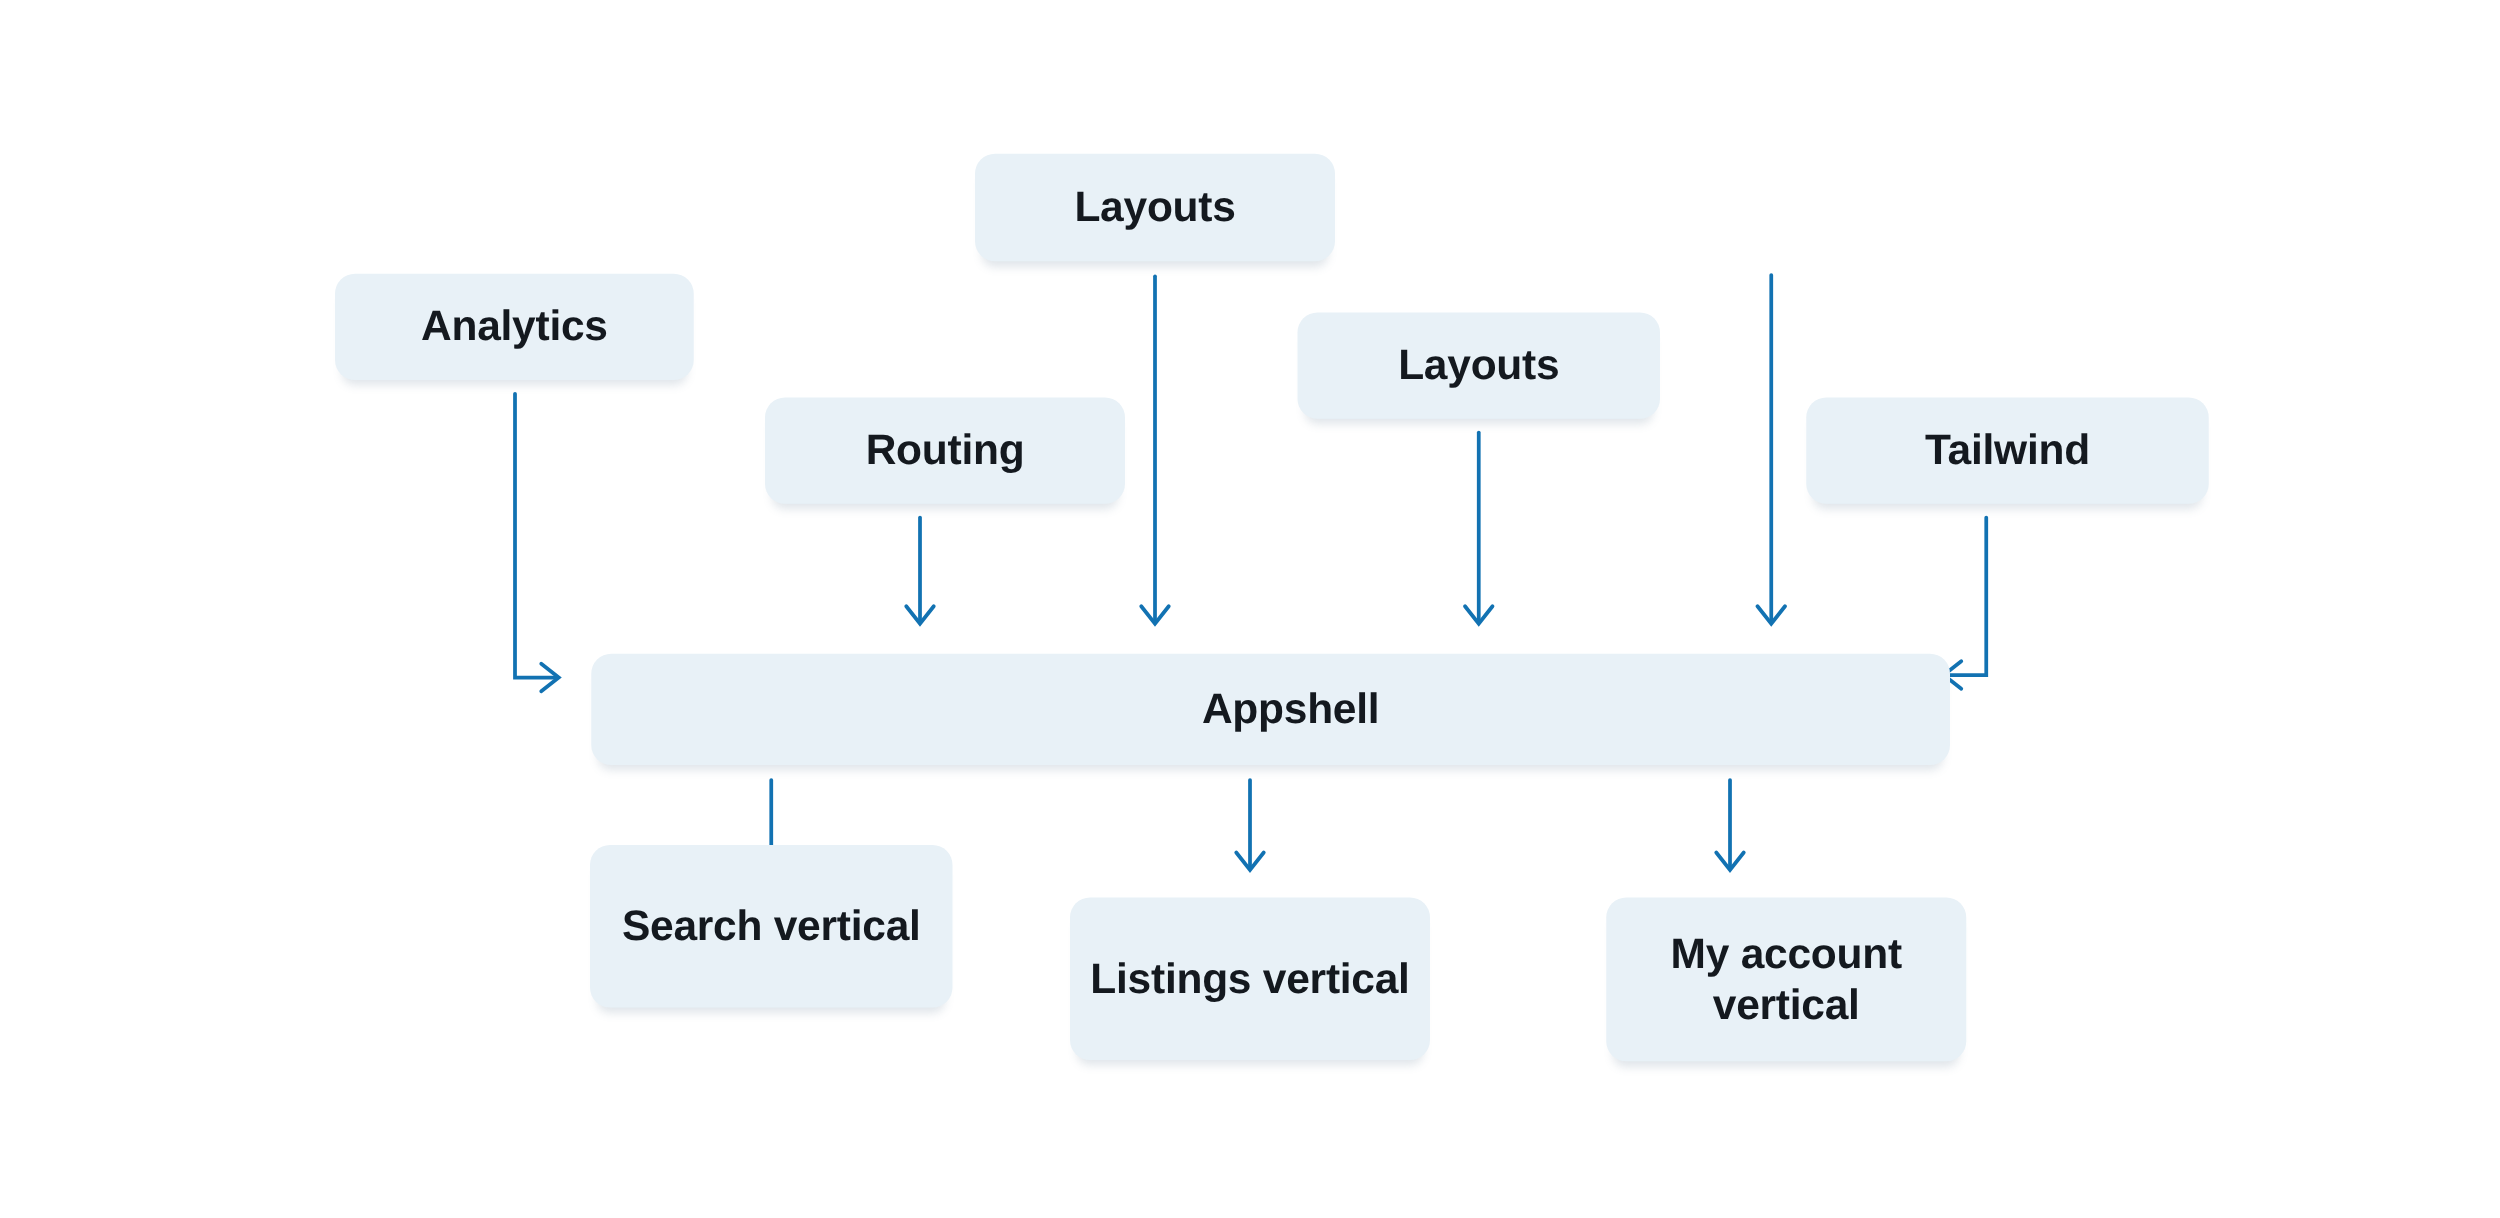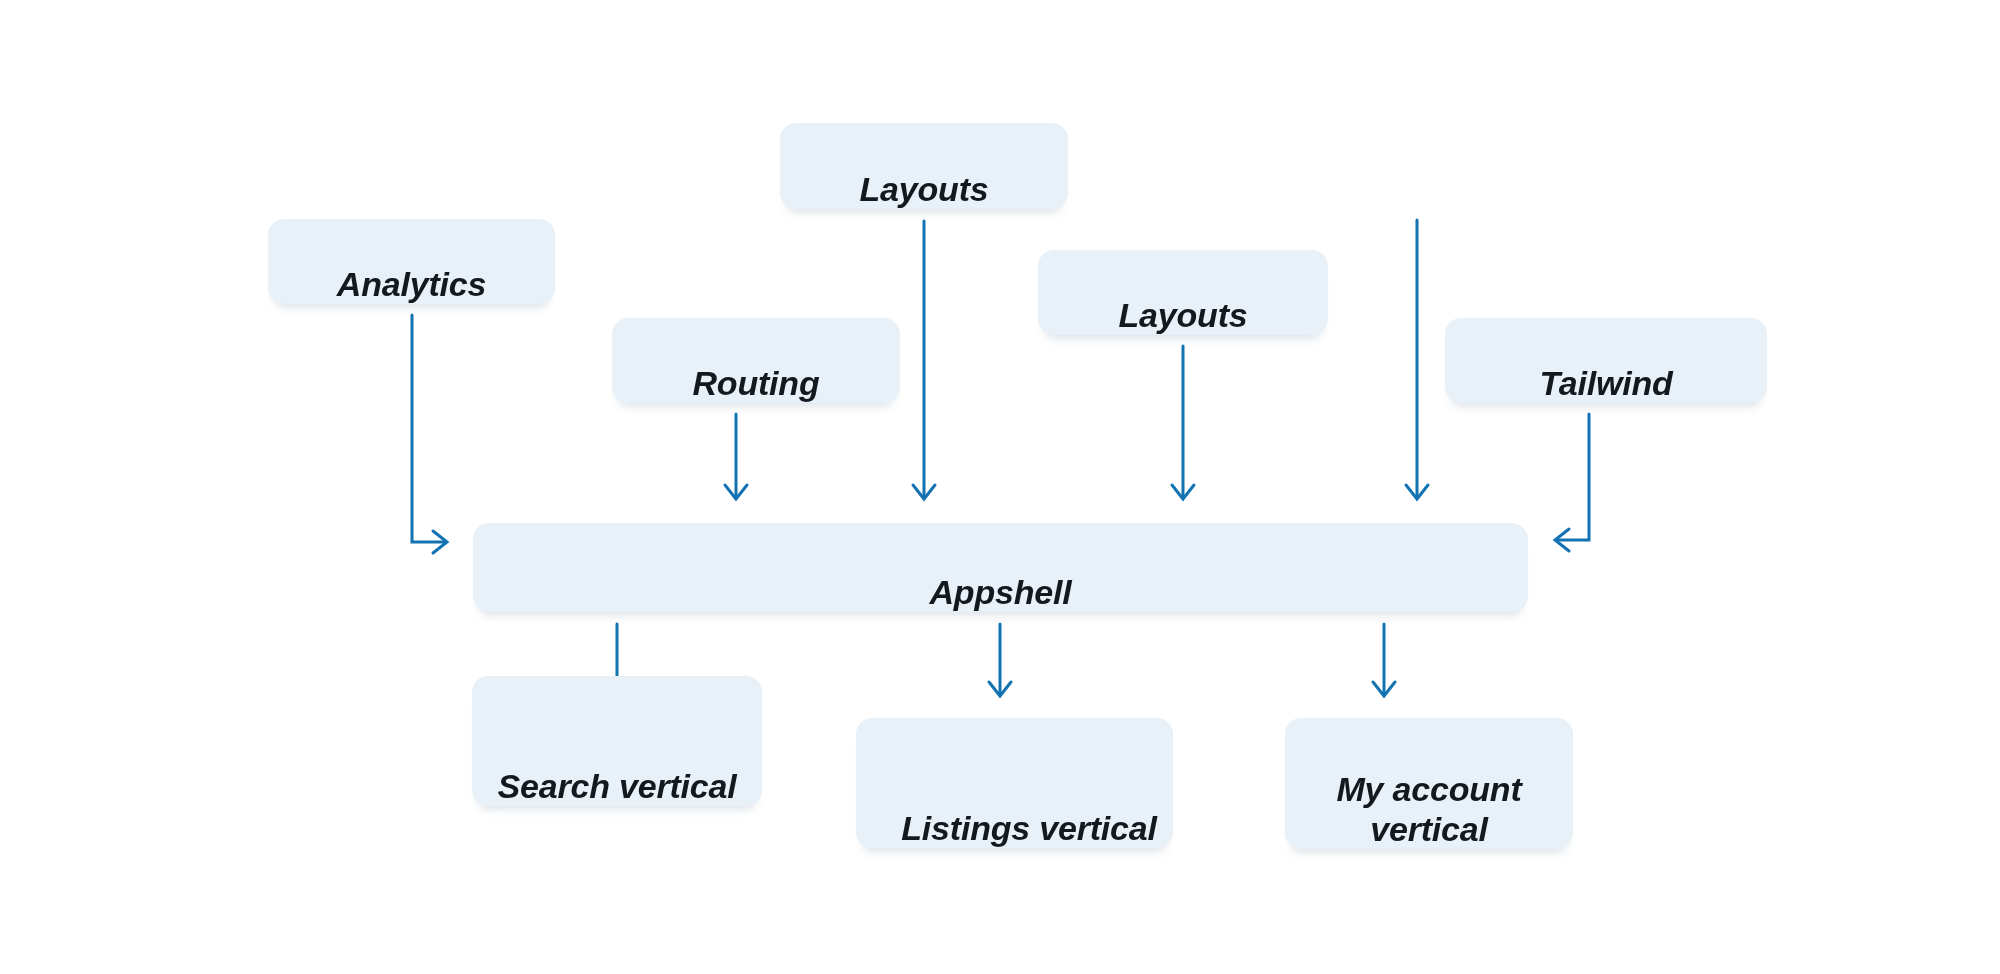--- a/index.html
+++ b/index.html
@@ -25,45 +25,44 @@
   .edges-layer polyline {
     fill: none;
     stroke: var(--arrow-color, #1272b2);
     stroke-width: 3;
     stroke-linecap: round;
     stroke-linejoin: miter;
   }
   .node {
     position: absolute;
     display: flex;
-    align-items: flex-end;
+    align-items: center;
     justify-content: center;
     background: var(--node-fill, #e8f1f7);
     border-radius: 16px;
     box-shadow: 0 10px 8px -6px rgba(100, 125, 150, 0.20);
     color: var(--node-text, #14191f);
     font-size: 34px;
     font-weight: 600;
     letter-spacing: -0.2px;
     line-height: 1.18;
     text-align: center;
-    font-style: italic;
   }
   .node .label { white-space: nowrap; }
   .node .label.wrap { white-space: normal; max-width: 214px; }
 
   .n-analytics  { left: 268px;  top: 219px; width: 287px;  height: 85px; }
   .n-routing    { left: 612px;  top: 318px; width: 288px;  height: 85px; }
   .n-layouts    { left: 780px;  top: 123px; width: 288px;  height: 86px; }
   .n-logging    { left: 1038px; top: 250px; width: 290px;  height: 85px; }
   .n-feature    { left: 1275px; top: 125px; width: 285px;  height: 83px; }
   .n-tailwind   { left: 1445px; top: 318px; width: 322px;  height: 85px; }
-  .n-appshell   { left: 473px;  top: 523px; width: 1055px; height: 89px; }
+  .n-appshell   { left: 473px;  top: 523px; width: 1055px; height: 89px; padding-left: 32px; }
   .n-search     { left: 472px;  top: 676px; width: 290px;  height: 130px; }
-  .n-listings   { left: 856px;  top: 718px; width: 288px;  height: 130px; padding-left: 29px; }
+  .n-listings   { left: 856px;  top: 718px; width: 288px;  height: 130px; }
   .n-myaccount  { left: 1285px; top: 718px; width: 288px;  height: 131px; }
 </style>
 </head>
 <body>
 
 <div class="canvas">
 
   <svg class="edges-layer" viewBox="0 0 2000 974" xmlns="http://www.w3.org/2000/svg" aria-hidden="true">
 
     <g>

